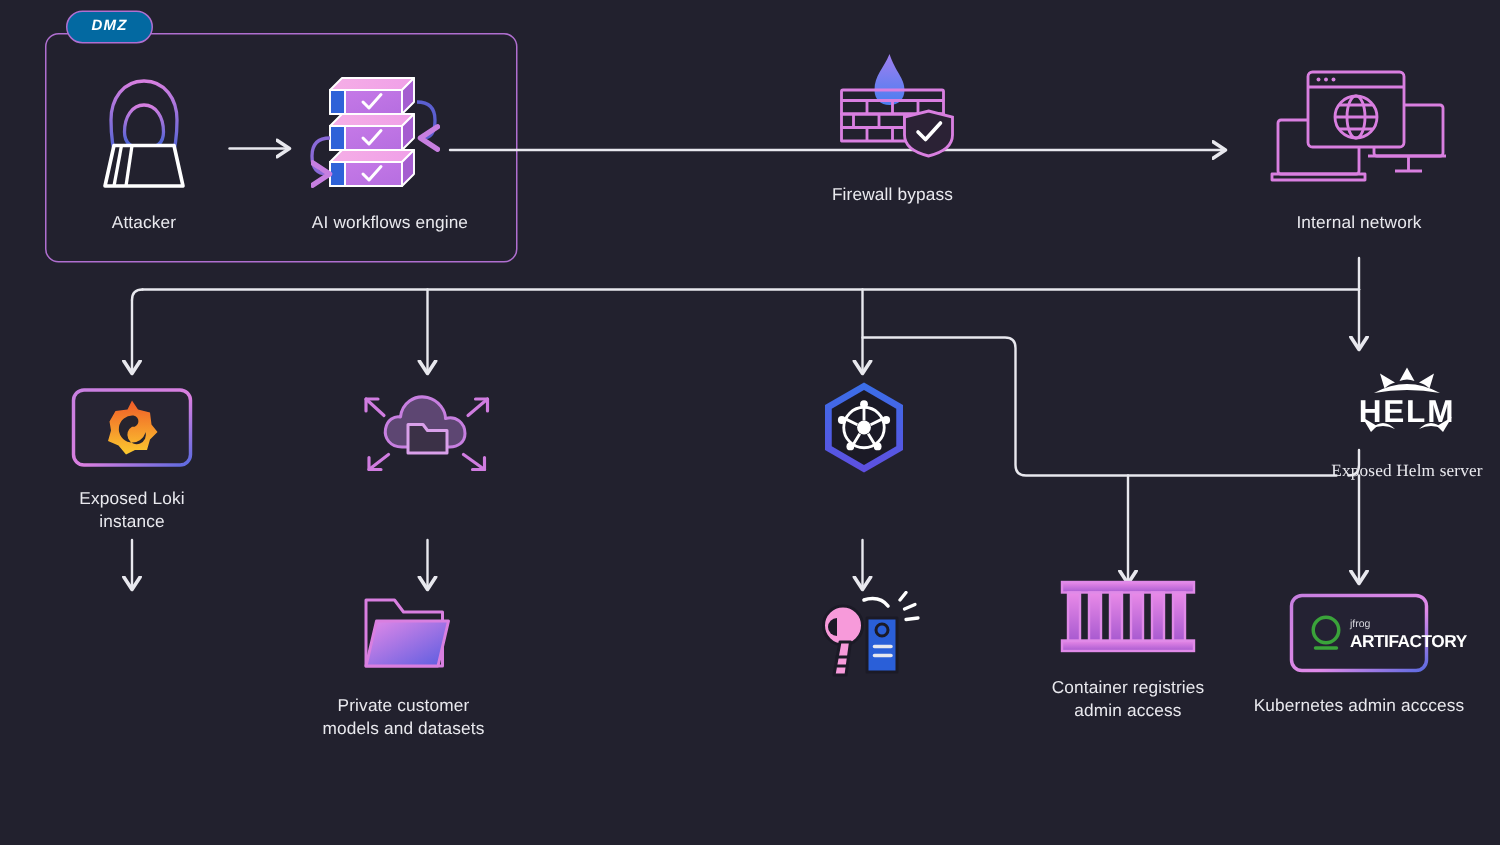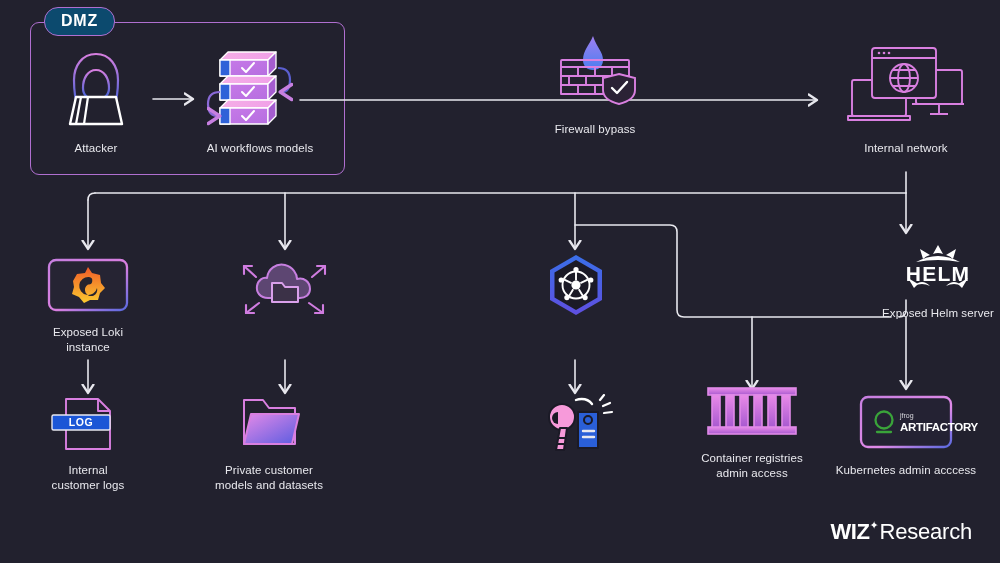--- a/index.html
+++ b/index.html
@@ -17,22 +17,22 @@
   .ico{position:relative;margin:0 auto;}
 
   
   #dmz-box{
     position:absolute;left:30px;top:22px;width:313px;height:151px;
     border:1.6px solid #b06fd0;border-radius:9px;background:transparent;
   }
   #dmz-badge{
     position:absolute;left:44px;top:7px;
     padding:4px 16px 5px;border:1.6px solid #b06fd0;border-radius:14px;
-    background:#0c4a6e;color:#fff;font-size:16px;font-weight:bold;
-    letter-spacing:.8px;z-index:4;
+    background:#0369a1;color:#fff;font-size:10px;font-weight:bold;
+    letter-spacing:.8px;z-index:4;font-style:italic;
   }
 
   
   #wiz{
     position:absolute;right:28px;bottom:18px;color:#fff;
     font-size:22px;letter-spacing:-.2px;display:flex;align-items:flex-start;
   }
   #wiz .w{font-weight:bold;letter-spacing:-.5px;}
   #wiz .star{font-size:11px;line-height:1;margin:1px 1px 0 0;}
   #wiz .r{font-weight:normal;}
@@ -144,21 +144,21 @@
             <path d="M48,8 L56,0 L56,16 L48,24 Z" fill="#a55dd0"></path>
             <path d="M0,8 L10,8 L10,24 L0,24 Z" fill="#2f62d8"></path>
             <path d="M22,16 l4,4 l8,-9" fill="none" stroke="#fff" stroke-width="2" stroke-linecap="round"></path>
           </g>
         </g>
 
         <path d="M88,26 Q100,26 100,38 Q100,50 92,50" fill="none" stroke="#5b5fd0" stroke-width="2.2" marker-end="url(#arp)"></path>
         <path d="M30,50 Q18,50 18,62 Q18,74 28,74" fill="none" stroke="#8a6ad8" stroke-width="2.2" marker-end="url(#arp)"></path>
       </svg>
     </div>
-    <div class="cap">AI workflows models</div>
+    <div class="cap">AI workflows engine</div>
   </div>
 
   <div class="node" style="left:545px;top:30px;width:100px;">
     <div class="ico">
       <svg width="100" height="76" viewBox="0 0 100 76">
         <defs>
           <linearGradient id="gFlame" x1="0" y1="0" x2="0" y2="1">
             <stop offset="0" stop-color="#a07ff0"></stop>
               <stop offset="1" stop-color="#4a7ef0"></stop>
           </linearGradient>
@@ -292,35 +292,23 @@
           <path d="M78,9 L75,19 Q72,16 68,15 Z"></path>
           <path d="M38,22 Q60,10 82,22 Q60,18 38,22 Z"></path>
           <path d="M36,46 Q44,38 52,46 Q44,42 36,46 Z"></path>
           <path d="M68,46 Q76,38 84,46 Q76,42 68,46 Z"></path>
           <path d="M30,38 L40,44 L36,48 Z"></path>
           <path d="M90,38 L80,44 L84,48 Z"></path>
         </g>
         <text x="60" y="41" text-anchor="middle" fill="#ffffff" font-family="Liberation Sans, sans-serif" font-size="21" font-weight="bold" letter-spacing="1.2">HELM</text>
       </svg>
     </div>
-    <div class="cap" style="margin-top:2px;">Exposed Helm server</div>
-  </div>
-
-  <div class="node" style="left:28px;top:396px;width:120px;">
-    <div class="ico">
-      <svg width="120" height="56" viewBox="0 0 120 56">
-        <path d="M38,3 L70,3 L82,15 L82,53 L38,53 Z" fill="#22212e" stroke="#d97fe0" stroke-width="1.9" stroke-linejoin="round"></path>
-        <path d="M70,3 L70,15 L82,15" fill="none" stroke="#d97fe0" stroke-width="1.9" stroke-linejoin="round"></path>
-        <rect x="24" y="19" width="58" height="15" rx="1.5" fill="#1b56d6" stroke="#e7e7f0" stroke-width="1.4"></rect>
-        <text x="53" y="30" text-anchor="middle" fill="#ffffff" font-family="Liberation Sans, sans-serif" font-size="10.5" font-weight="bold" letter-spacing=".6">LOG</text>
-      </svg>
-    </div>
-    <div class="cap">Internal
-customer logs</div>
-  </div>
+    <div class="cap" style="margin-top:2px;font-family:Liberation Serif, serif;">Exposed Helm server</div>
+  </div>
+
 
   <div class="node" style="left:199px;top:394px;width:140px;">
     <div class="ico">
       <svg width="140" height="58" viewBox="0 0 140 58">
         <defs>
           <linearGradient id="gFold" x1="0" y1="0" x2="1" y2="1">
             <stop offset="0" stop-color="#e48ae8"></stop>
               <stop offset="1" stop-color="#5a5ce0"></stop>
           </linearGradient>
         </defs>
@@ -395,19 +383,14 @@
         <rect x="31" y="3" width="90" height="50" rx="7" fill="#242233" stroke="url(#gArtB)" stroke-width="2.3"></rect>
         <circle cx="54" cy="26" r="8.5" fill="none" stroke="#3aa33a" stroke-width="2.3"></circle>
         <path d="M47,38 L61,38" stroke="#3aa33a" stroke-width="2.3" stroke-linecap="round"></path>
         <text x="70" y="24" fill="#d8d8de" font-family="Liberation Sans, sans-serif" font-size="7">jfrog</text>
         <text x="70" y="37" fill="#ffffff" font-family="Liberation Sans, sans-serif" font-size="11.5" font-weight="bold" letter-spacing="-.3">ARTIFACTORY</text>
       </svg>
     </div>
     <div class="cap">Kubernetes admin acccess</div>
   </div>
 
-  <div id="wiz">
-    <span class="w">WIZ</span>
-    <span class="star">✦</span>
-    <span class="r">Research</span>
-  </div>
 
 </div>
 
 </body></html>

